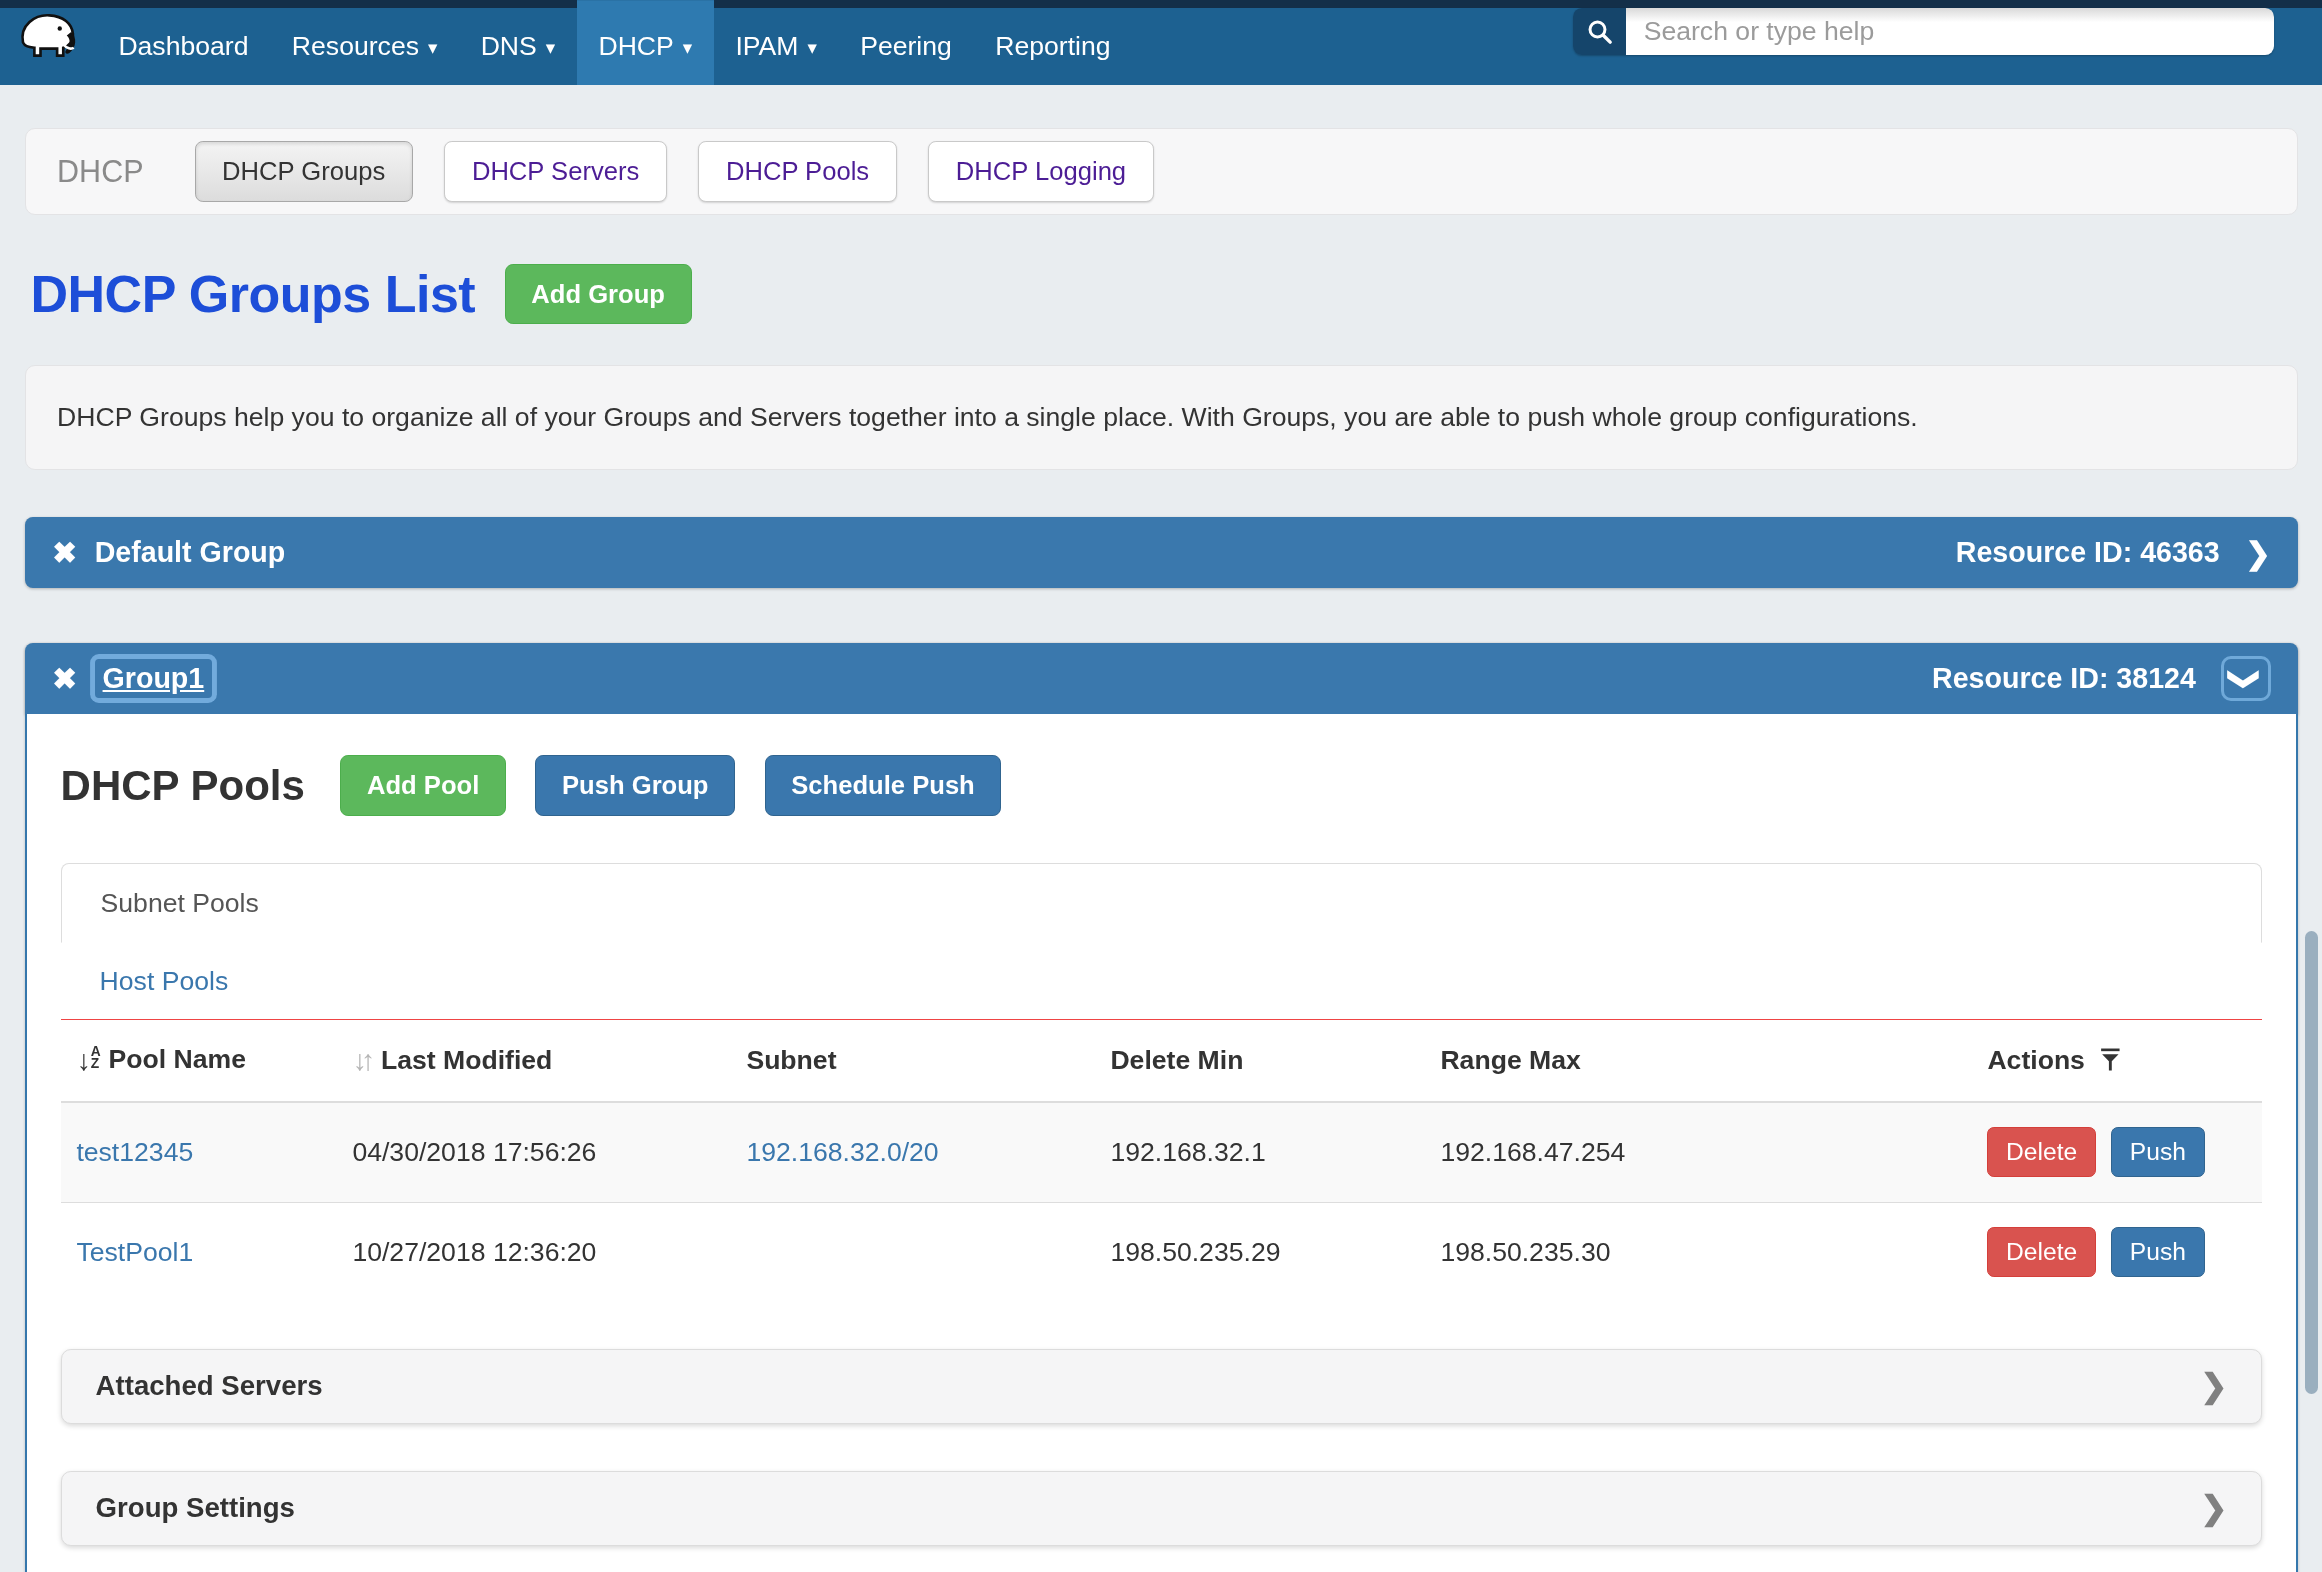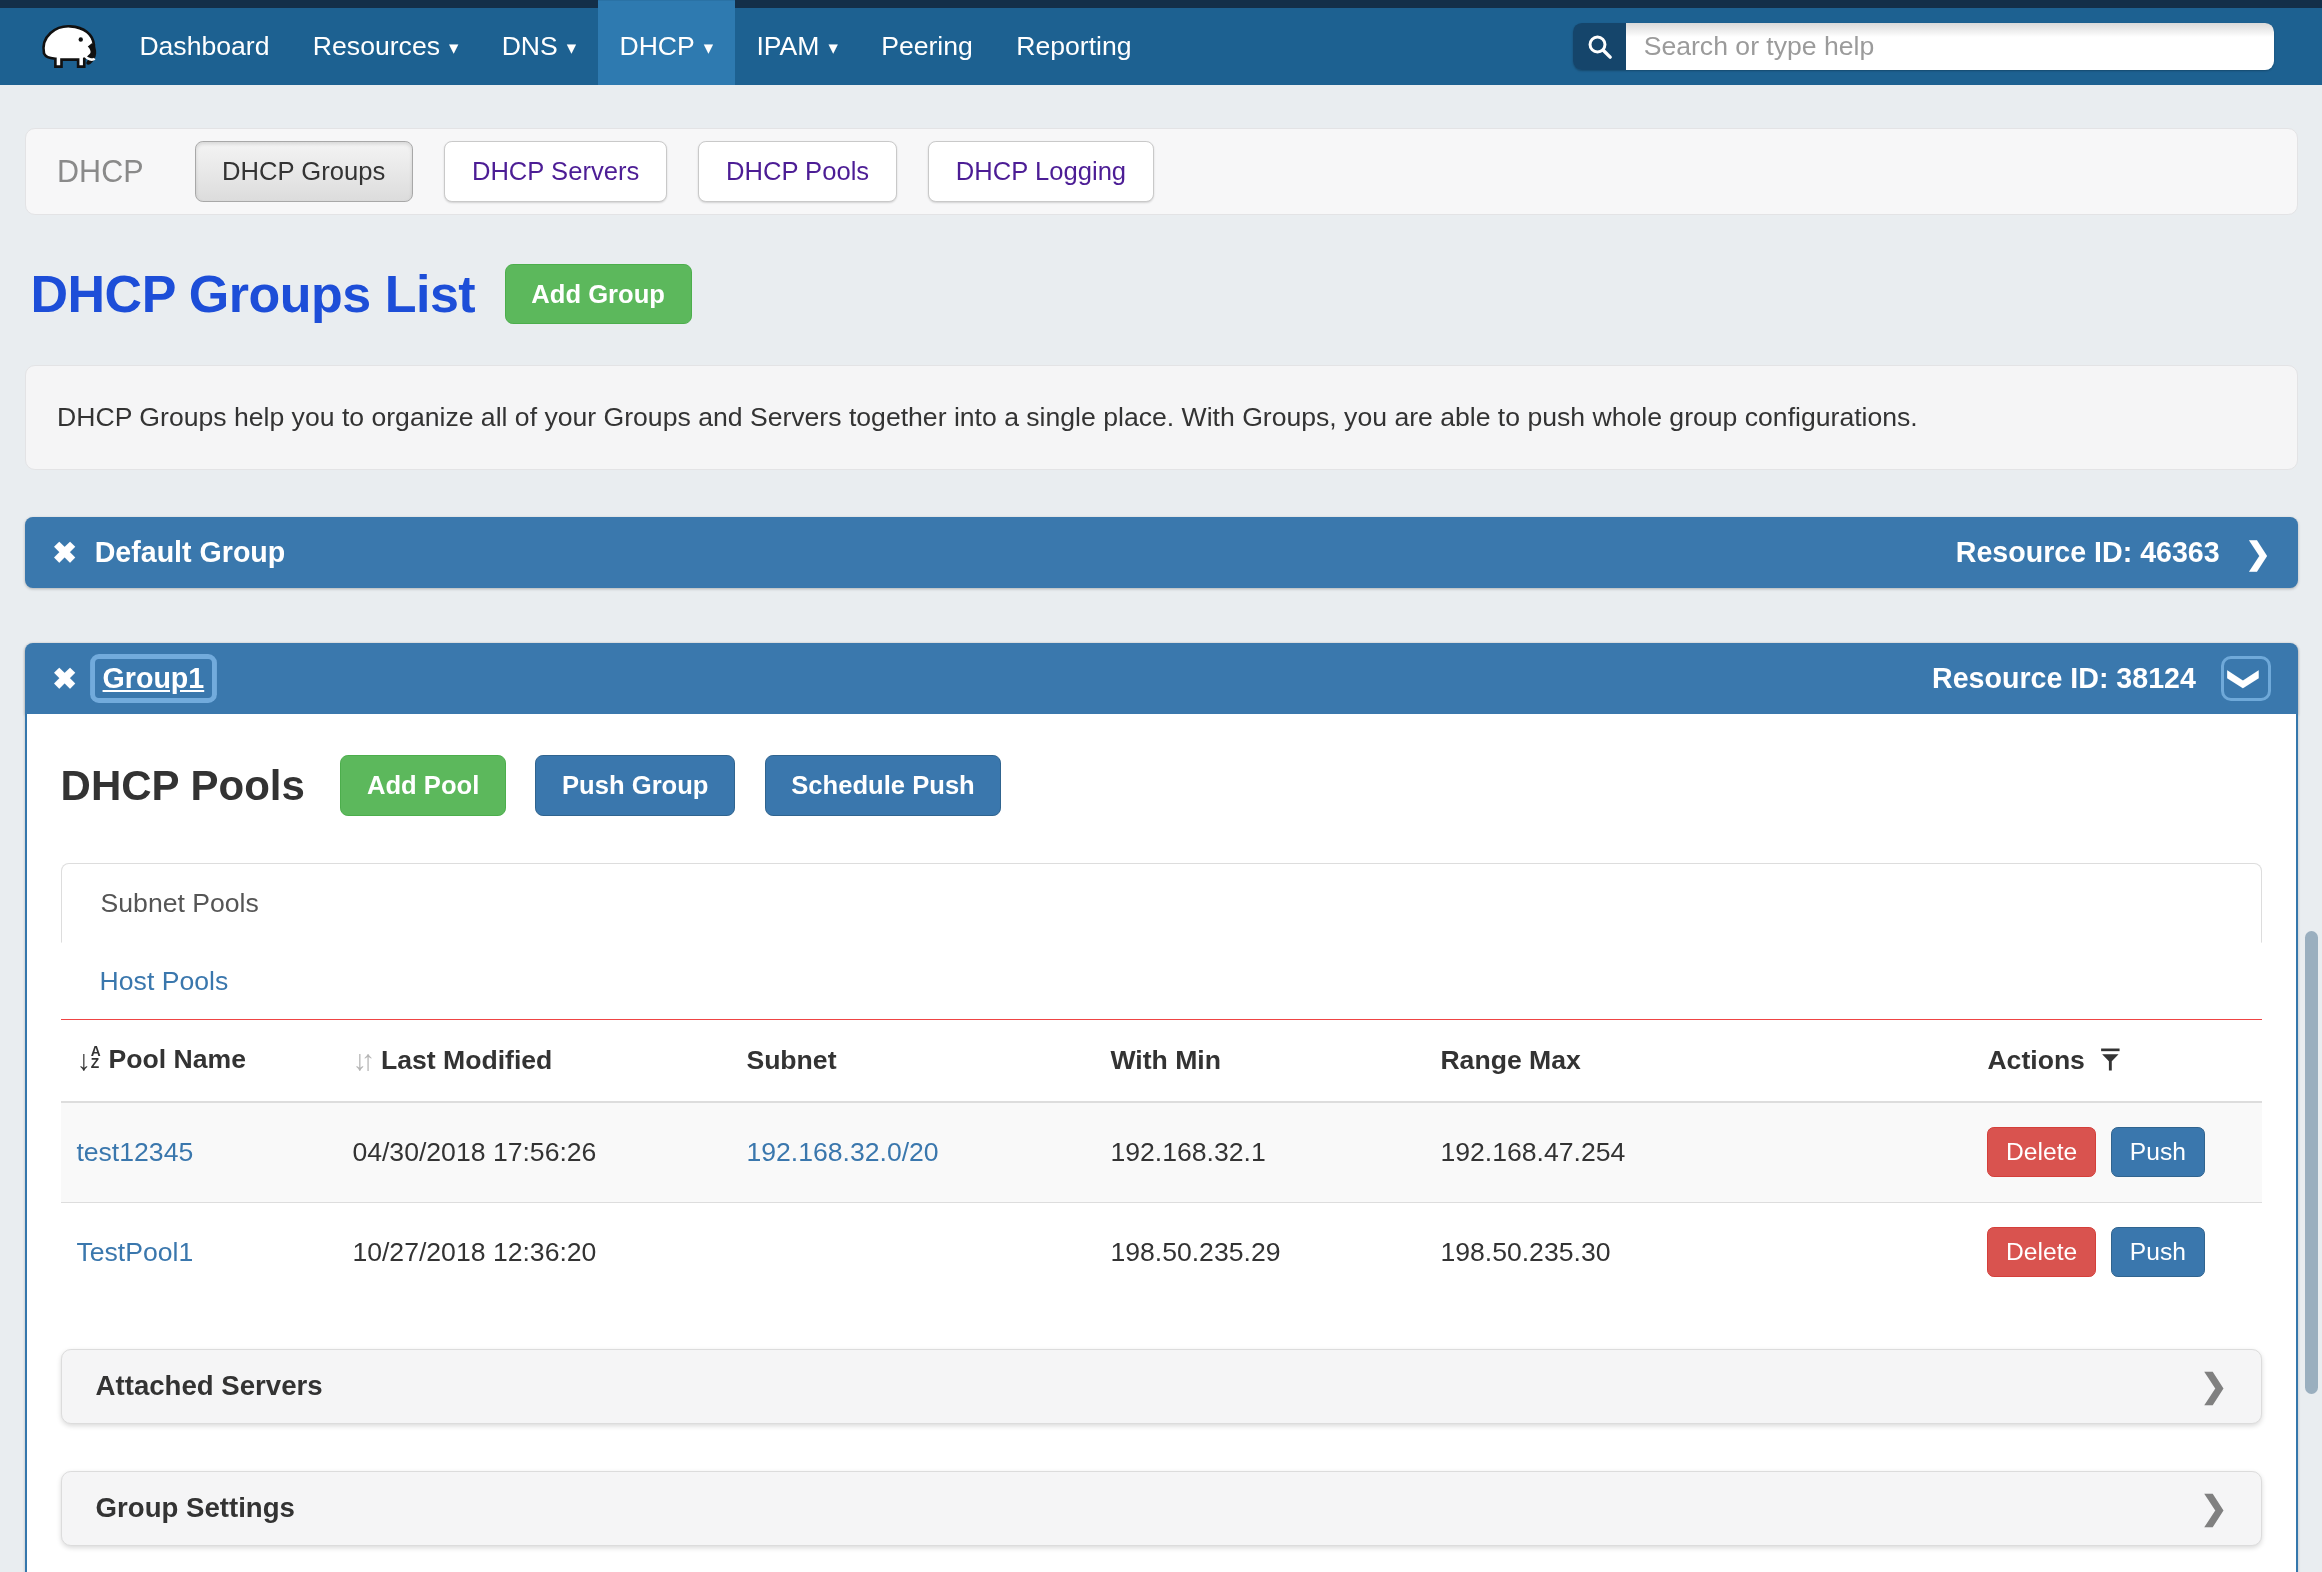--- a/index.html
+++ b/index.html
@@ -8,22 +8,22 @@
     font-family: "Liberation Sans", sans-serif;
     background:#e9edf0;
     position:relative;
     overflow:hidden;
     color:#333;
   }
   
   .top-stripe { height:7.9px; background:#132f49; }
   .navbar {
     height:77px; background:#1d6191;
-    display:flex; align-items:center;
-    padding:0 49px 0 37px;
+    display:flex; align-items:flex-start;
+    padding:0 49px 0 16px;
   }
   .logo { width:63px; height:55px; margin-right:17.7px; flex:0 0 auto; }
   .nav-items { display:flex; height:77px; }
   .nav-item {
     display:flex; align-items:center; gap:8.9px;
     padding:0 21.7px; color:#fff; font-size:26.6px; cursor:pointer;
     white-space:nowrap;
   }
   .nav-item.active { background:#2e7ab0; box-shadow:0 -7.9px 0 #2e7ab0; }
   .nav-caret { font-size:18.7px; line-height:1; padding-top:3.9px; }
@@ -290,21 +290,21 @@
                 <span>Pool Name</span>
               </span>
             </th>
             <th>
               <span class="th-inner">
                 <span class="sort-ud"><span>↓</span><span>↑</span></span>
                 <span>Last Modified</span>
               </span>
             </th>
             <th><span>Subnet</span></th>
-            <th><span>With Min</span></th>
+            <th><span>Delete Min</span></th>
             <th><span>Range Max</span></th>
             <th>
               <span class="th-inner">
                 <span>Actions</span>
                 <svg class="filter-icon" viewBox="0 0 22 24">
                   <rect x="2" y="0.5" width="18" height="2.6" fill="#333"></rect>
                   <path d="M3 6 L19 6 L12.4 13 L12.4 22 L9.6 22 L9.6 13 Z" fill="#333"></path>
                 </svg>
               </span>
             </th>

